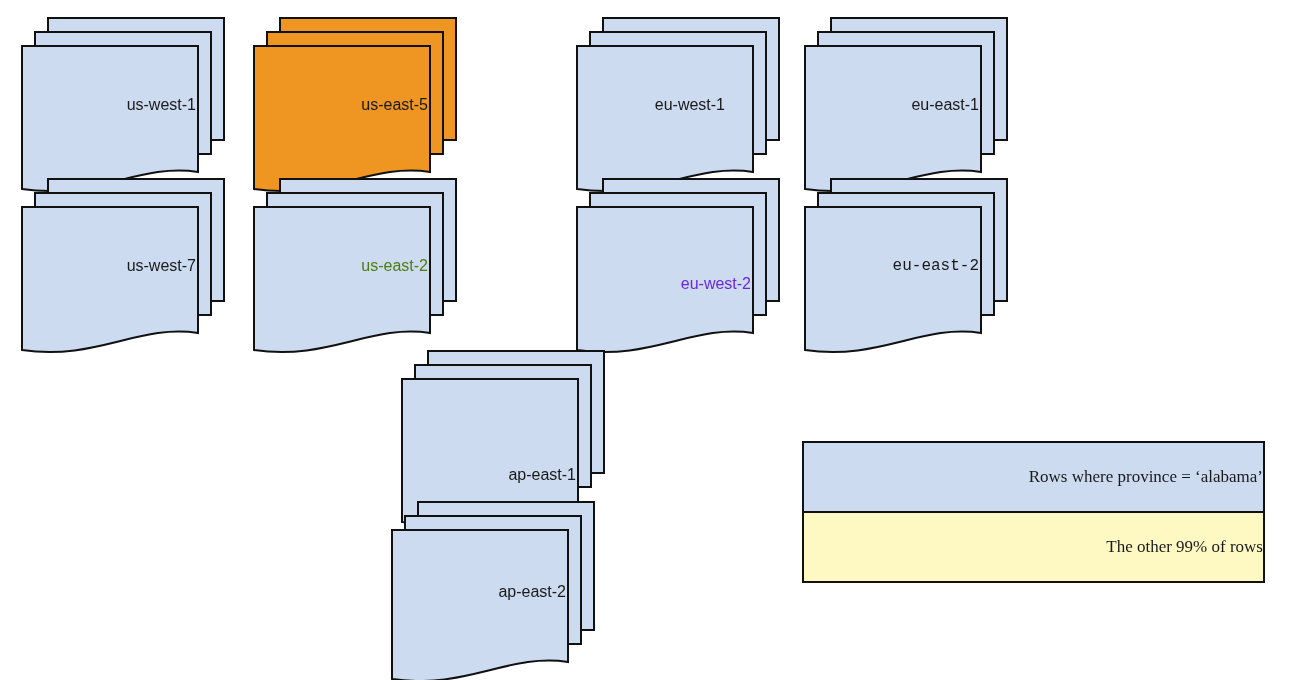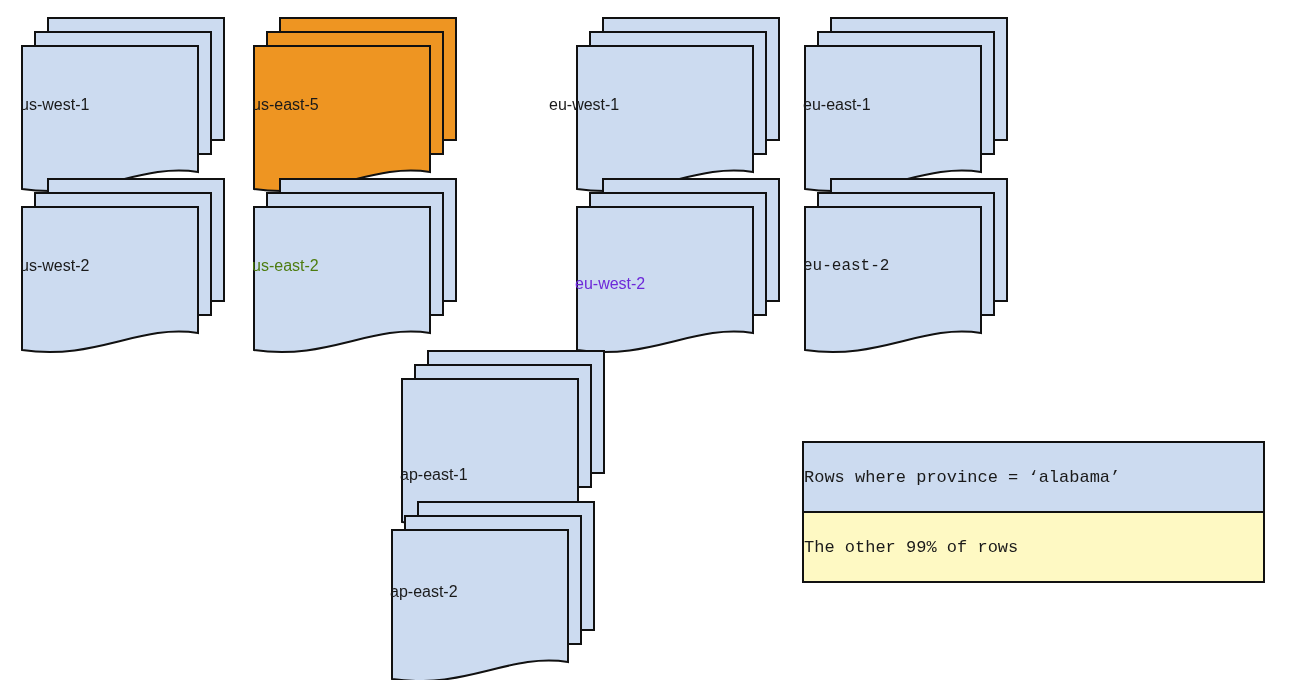--- a/index.html
+++ b/index.html
@@ -30,37 +30,37 @@
     stroke: #111111;
     stroke-width: 2;
     stroke-linejoin: miter;
   }
   .stack-label {
     position: absolute;
     font-family: "Liberation Sans", sans-serif;
     font-size: 16px;
     color: #1a1a1a;
     white-space: nowrap;
-    text-align: left;
+    text-align: right;
     line-height: 1;
     pointer-events: none;
   }
   .legend {
     position: absolute;
     border: 2px solid #111111;
     box-sizing: border-box;
     display: flex;
     flex-direction: column;
   }
   .legend-row {
     flex: 1 1 0;
     display: flex;
     align-items: center;
-    justify-content: flex-start;
-    font-family: Liberation Mono, monospace;
+    justify-content: flex-end;
+    font-family: Liberation Serif, serif;
     font-size: 17px;
     color: #1a1a1a;
     box-sizing: border-box;
   }
   .legend-row.top {
     border-bottom: 2px solid #111111;
   }
 </style>
 </head>
 <body>
@@ -128,21 +128,21 @@
           <path class="card-shape" d="M 0 0 L 176 0 L 176 122 L 0 122 Z" fill="#ccdbf0"></path>
         </g>
         <g transform="translate(13,14)">
           <path class="card-shape" d="M 0 0 L 176 0 L 176 122 L 0 122 Z" fill="#ccdbf0"></path>
         </g>
         <g transform="translate(0,28)">
           <path class="card-shape" d="M 0 0 L 176 0 L 176 126 C 116.16000000000001 117 73.92 154 0 143 Z" fill="#ccdbf0"></path>
         </g>
       </svg>
     </div>
-    <div class="stack-label" style="color: rgb(26, 26, 26); left: 20px; width: 176px; top: 258px;">us-west-2</div>
+    <div class="stack-label" style="color: rgb(26, 26, 26); left: 20px; width: 176px; top: 258px;">us-west-7</div>
     <div class="doc-stack" style="left: 252px; top: 177px; width: 202px; height: 180px;">
       <svg width="206" height="184" viewBox="-2 -2 206 184">
         <g transform="translate(26,0)">
           <path class="card-shape" d="M 0 0 L 176 0 L 176 122 L 0 122 Z" fill="#ccdbf0"></path>
         </g>
         <g transform="translate(13,14)">
           <path class="card-shape" d="M 0 0 L 176 0 L 176 122 L 0 122 Z" fill="#ccdbf0"></path>
         </g>
         <g transform="translate(0,28)">
           <path class="card-shape" d="M 0 0 L 176 0 L 176 126 C 116.16000000000001 117 73.92 154 0 143 Z" fill="#ccdbf0"></path>

